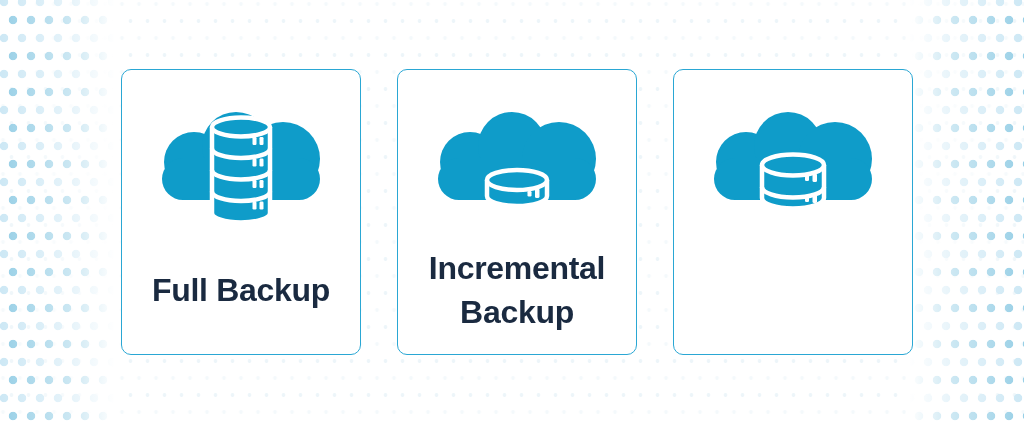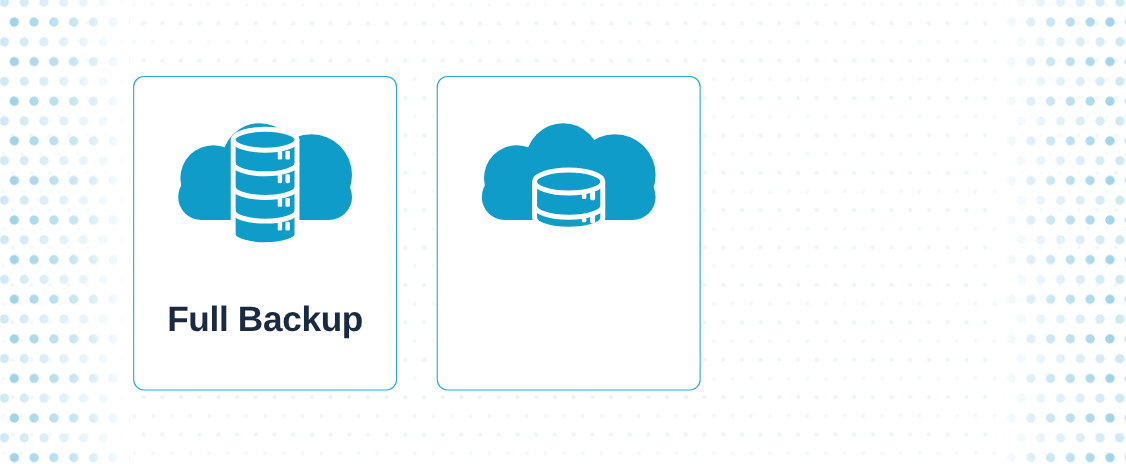--- a/index.html
+++ b/index.html
@@ -127,20 +127,43 @@
             <rect x="96.5" y="91.5" width="4" height="8" rx="1.2"></rect>
               <rect x="103.5" y="91.5" width="4" height="8" rx="1.2"></rect>
           </g>
         </svg>
       </div>
       <div class="title-wrap">
         <div class="card-title">Full Backup</div>
       </div>
     </div>
 
+    <div class="card">
+      <div class="icon-wrap">
+        <svg width="170" height="115" viewBox="0 0 170 115" xmlns="http://www.w3.org/2000/svg" aria-hidden="true">
+          <g fill="currentColor">
+            <circle cx="38" cy="52" r="30"></circle>
+            <circle cx="80" cy="36" r="34"></circle>
+            <circle cx="127" cy="49" r="37"></circle>
+            <rect x="6" y="48" width="158" height="42" rx="21"></rect>
+          </g>
+          <g fill="currentColor" stroke="#ffffff" stroke-width="4.5">
+            <path d="M55 70 V86 A30 10 0 0 0 115 86 V70"></path>
+            <ellipse cx="85" cy="70" rx="30" ry="10"></ellipse>
+          </g>
+          <g fill="#ffffff">
+            <rect x="95.5" y="81" width="4" height="5.5" rx="1.2"></rect>
+            <rect x="103" y="78.5" width="4.5" height="9.5" rx="1.6"></rect>
+          </g>
+        </svg>
+      </div>
+      <div class="title-wrap">
+        <div class="card-title">Incremental Backup</div>
+      </div>
+    </div>
 
     <div class="card">
       <div class="icon-wrap">
         <svg width="170" height="115" viewBox="0 0 170 115" xmlns="http://www.w3.org/2000/svg" aria-hidden="true">
           <g fill="currentColor">
             <circle cx="38" cy="52" r="30"></circle>
             <circle cx="80" cy="36" r="34"></circle>
             <circle cx="127" cy="49" r="37"></circle>
             <rect x="6" y="48" width="158" height="42" rx="21"></rect>
           </g>

